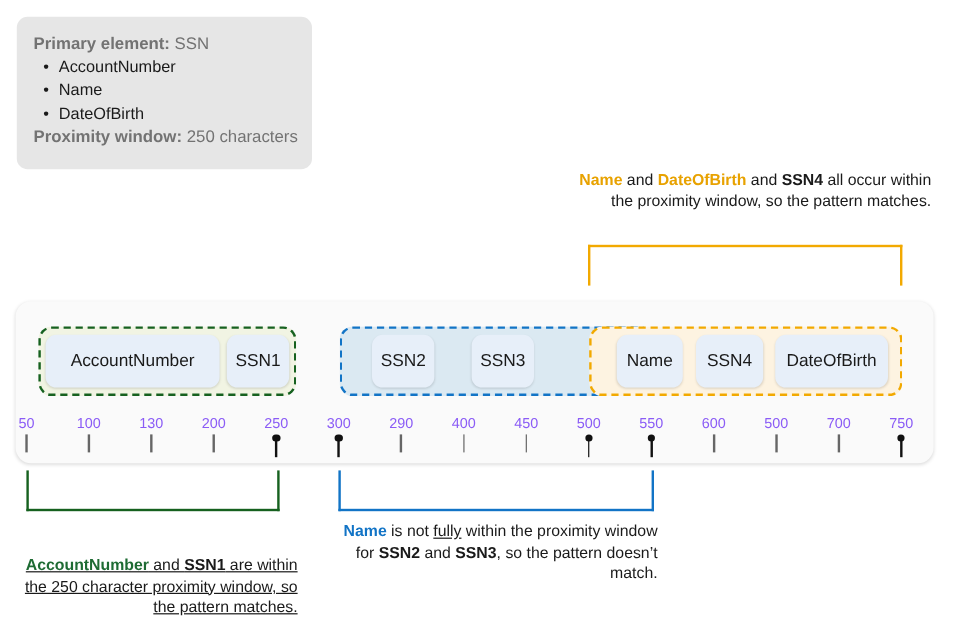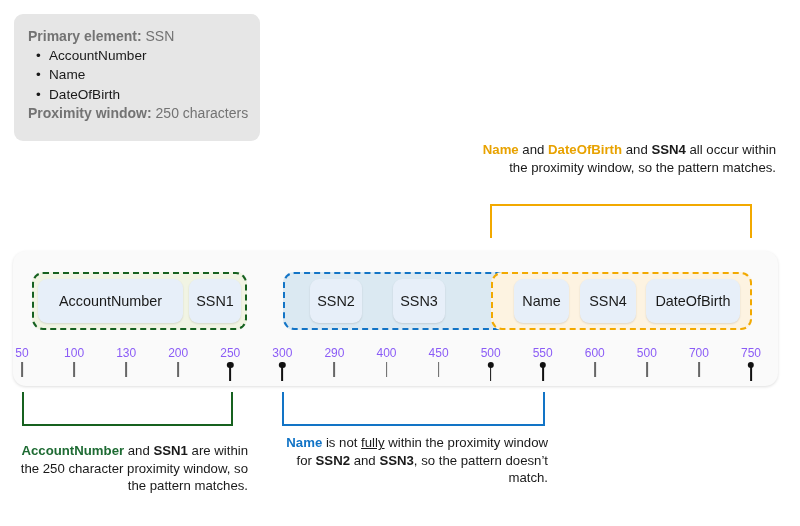--- a/index.html
+++ b/index.html
@@ -31,21 +31,21 @@
 
   
   .caption{position:absolute;text-align:right;font-size:13.2px;line-height:17.6px;color:#1a1a1a;}
   .caption .g{color:#1e6b33;font-weight:bold;}
   .caption .b{color:#1274c6;font-weight:bold;}
   .caption .o{color:#e8a200;font-weight:bold;}
   .caption .k{font-weight:bold;color:#1a1a1a;}
   .caption .u{text-decoration:underline;}
 
   #cap-top{left:470px;top:141px;width:306px;}
-  #cap-green{left:8px;top:442px;width:240px;}
+  #cap-green{left:8px;top:462px;width:240px;text-decoration:underline;}
   #cap-blue{left:276px;top:434px;width:272px;}
 
   
   .bracket{position:absolute;box-sizing:border-box;}
   
   #bracket-orange{
     left:490px;top:204px;width:262px;height:34px;
     border:2.6px solid #f2a900;border-bottom:none;
   }
   

